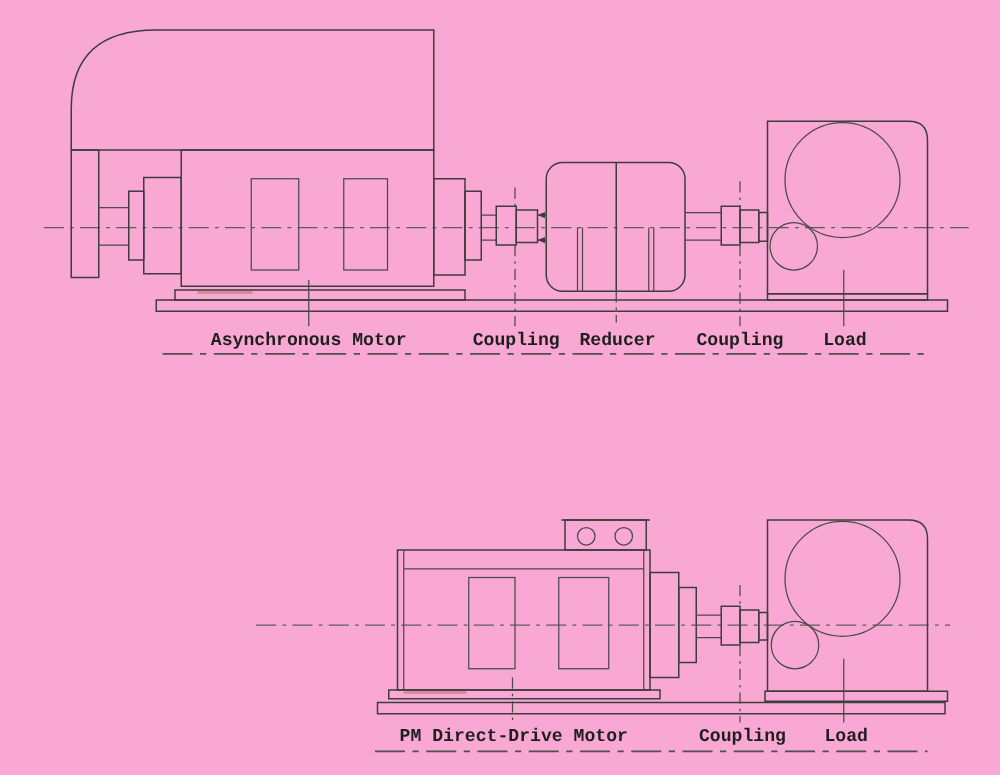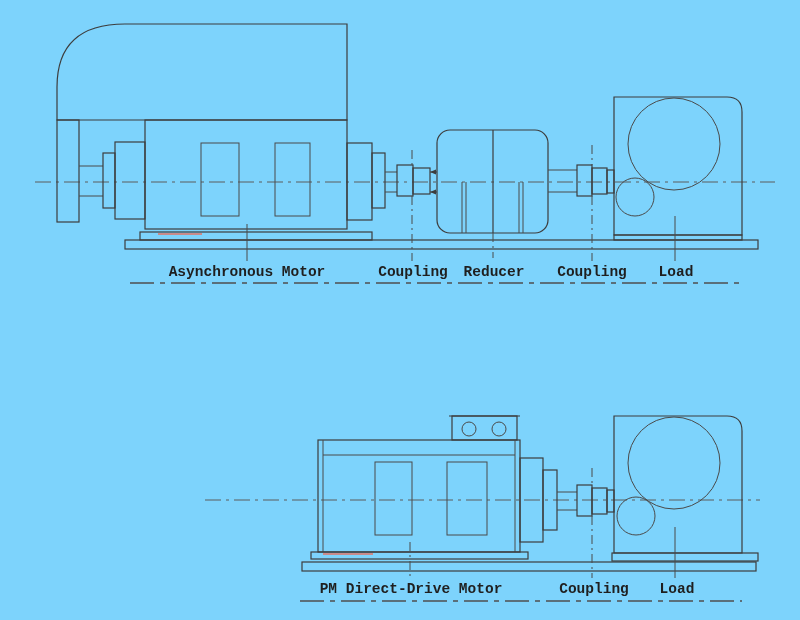--- a/index.html
+++ b/index.html
@@ -1,16 +1,16 @@
 <!DOCTYPE html>
 <html><head>
 <meta charset="utf-8">
 <style>
   html,body{margin:0;padding:0;background:#ffffff;}
-  .stage{width:800px;height:620px;background:#7dd3fc;overflow:hidden;}
+  .stage{width:800px;height:620px;background:#f9a8d4;overflow:hidden;}
   svg{display:block;}
   .ln{stroke:#3d3d3d;stroke-width:1.2;fill:none;}
   .thin{stroke:#4a4a4a;stroke-width:1;fill:none;}
   .cl{stroke:#5c5c5c;stroke-width:1;fill:none;stroke-dasharray:16 5 3 5;}
   .ldr{stroke:#4a4a4a;stroke-width:1;fill:none;}
   .ldr-d{stroke:#4a4a4a;stroke-width:1;fill:none;stroke-dasharray:9 4 2 4;}
   .under{stroke:#4f4f4f;stroke-width:1.4;fill:none;stroke-dasharray:24 6 5 6;}
   .red{stroke:#c98b8b;stroke-width:2;fill:none;}
   .lbl{font-family:"Liberation Mono","DejaVu Sans Mono",monospace;
        font-weight:bold;font-size:14.5px;fill:#1f1f1f;text-anchor:middle;}

